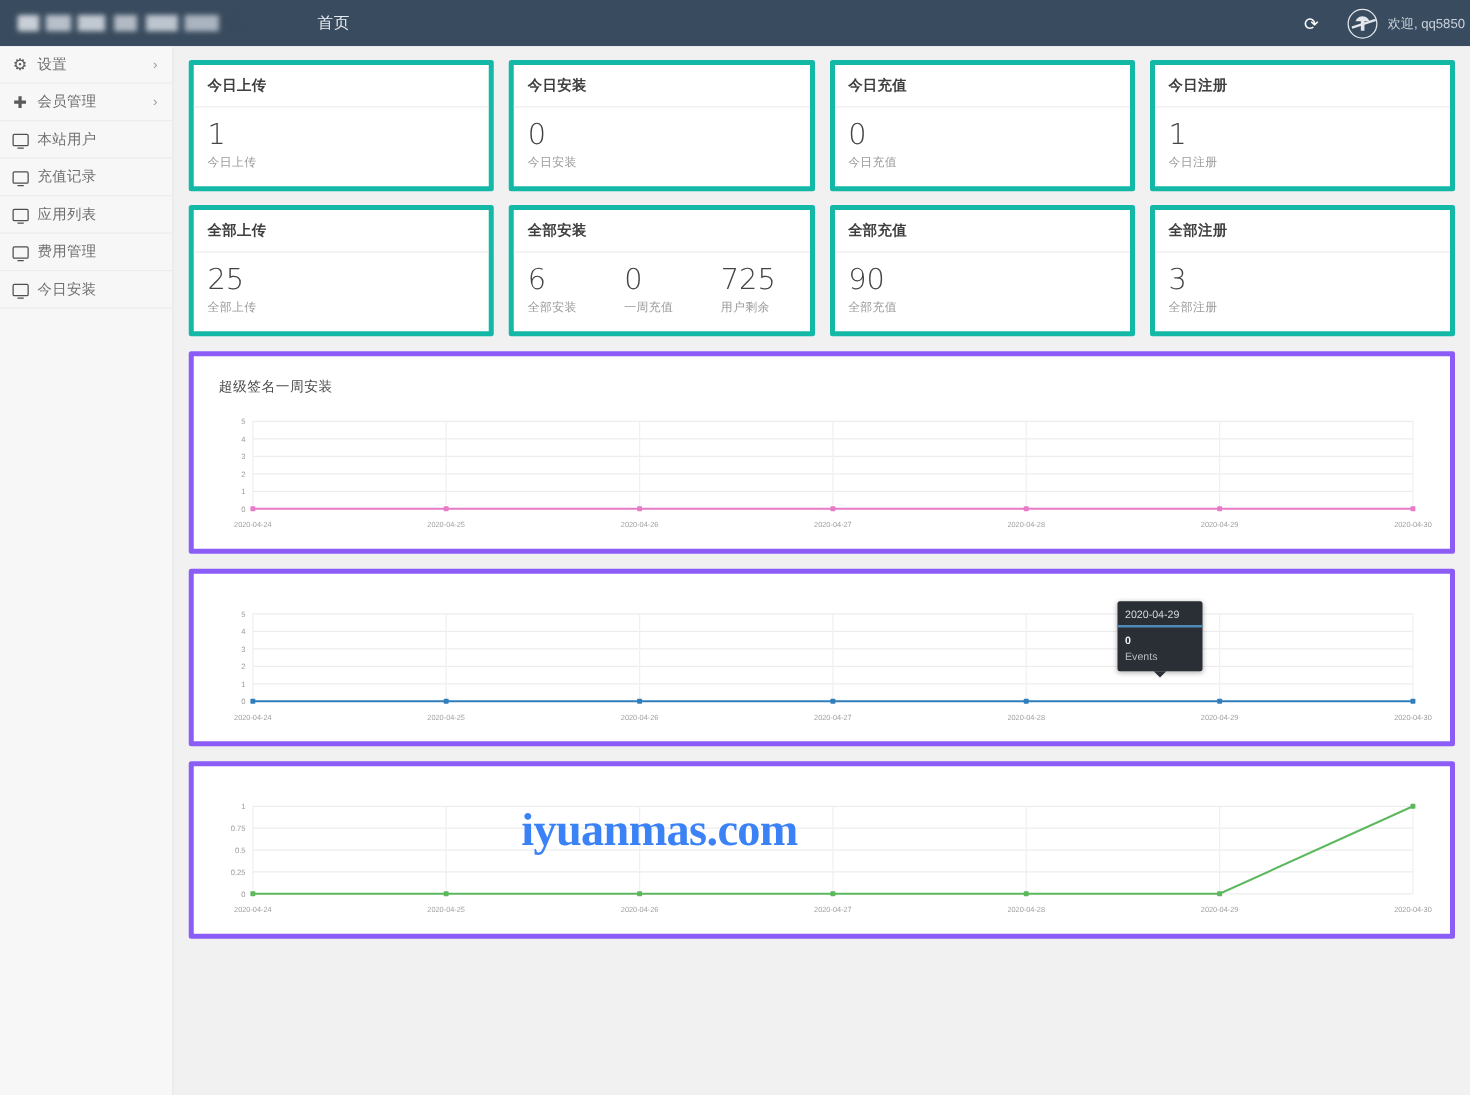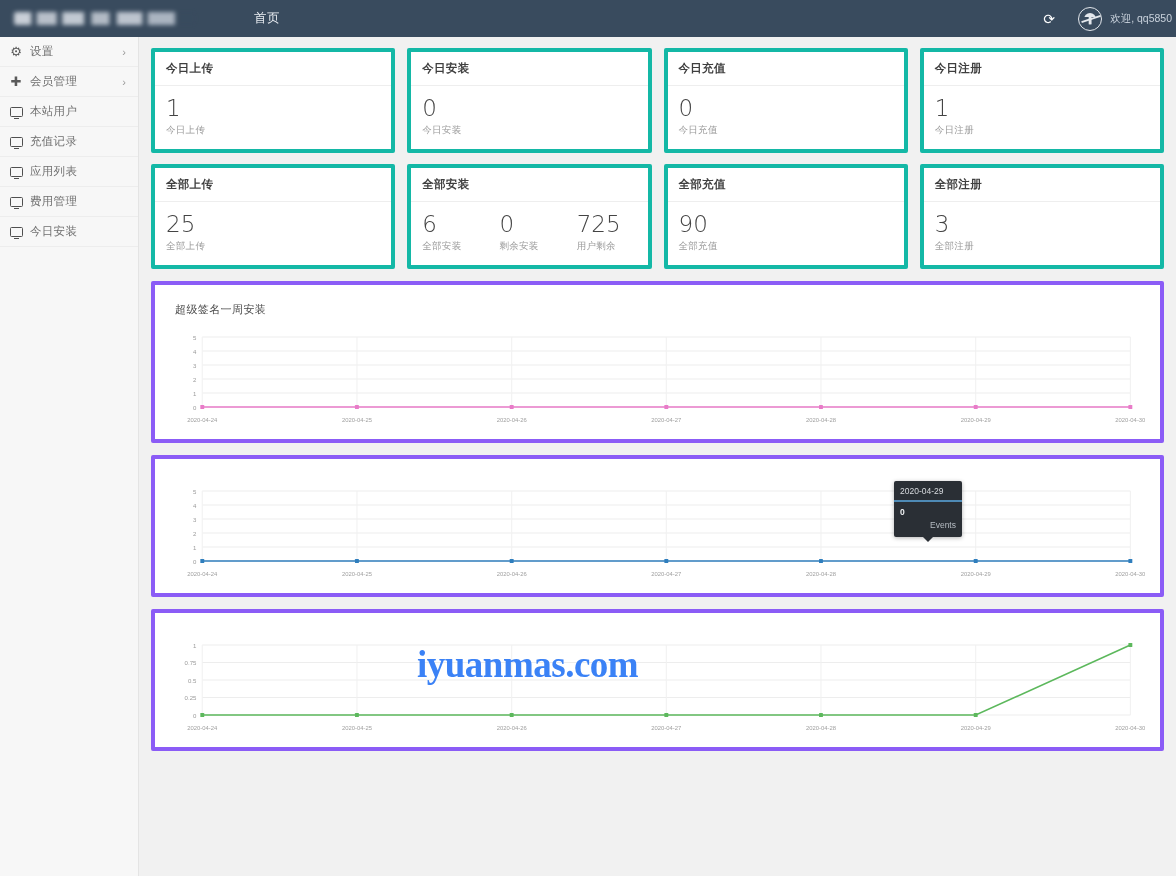--- a/index.html
+++ b/index.html
@@ -139,21 +139,21 @@
   .tooltip {
     position: absolute; width: 68px; background: #2a2f35;
     border-radius: 2px; z-index: 5; box-shadow: 0 1px 4px rgba(0,0,0,.3);
   }
   .tt-head {
     color: #d6dade; font-size: 8.5px; padding: 5px 6px 4px;
     border-bottom: 2px solid #4e8ab5;
   }
   .tt-body { padding: 5px 6px 7px; }
   .tt-val { color: #f0f2f4; font-size: 8.5px; font-weight: bold; }
-  .tt-lab { color: #b6bcc3; font-size: 8.5px; margin-top: 3px; text-align: right; }
+  .tt-lab { color: #b6bcc3; font-size: 8.5px; margin-top: 3px; }
   .tt-arrow {
     position: absolute; left: 50%; bottom: -5px; margin-left: -5px;
     width: 0; height: 0; border-left: 5px solid transparent;
     border-right: 5px solid transparent; border-top: 5px solid #2a2f35;
   }
 
   .watermark {
     position: absolute; left: 262px; top: 30px;
     font-family: "Liberation Serif", "DejaVu Serif", serif;
     font-size: 37px; font-weight: bold; color: #3b82f6;
@@ -276,21 +276,21 @@
       </div>
       <div class="card">
         <div class="card-head">全部安装</div>
         <div class="card-body">
           <div class="metric">
             <div class="metric-value">6</div>
             <div class="metric-label">全部安装</div>
           </div>
           <div class="metric">
             <div class="metric-value">0</div>
-            <div class="metric-label">剩余安装</div>
+            <div class="metric-label">一周充值</div>
           </div>
           <div class="metric">
             <div class="metric-value">725</div>
             <div class="metric-label">用户剩余</div>
           </div>
         </div>
       </div>
       <div class="card">
         <div class="card-head">全部充值</div>
         <div class="card-body">

